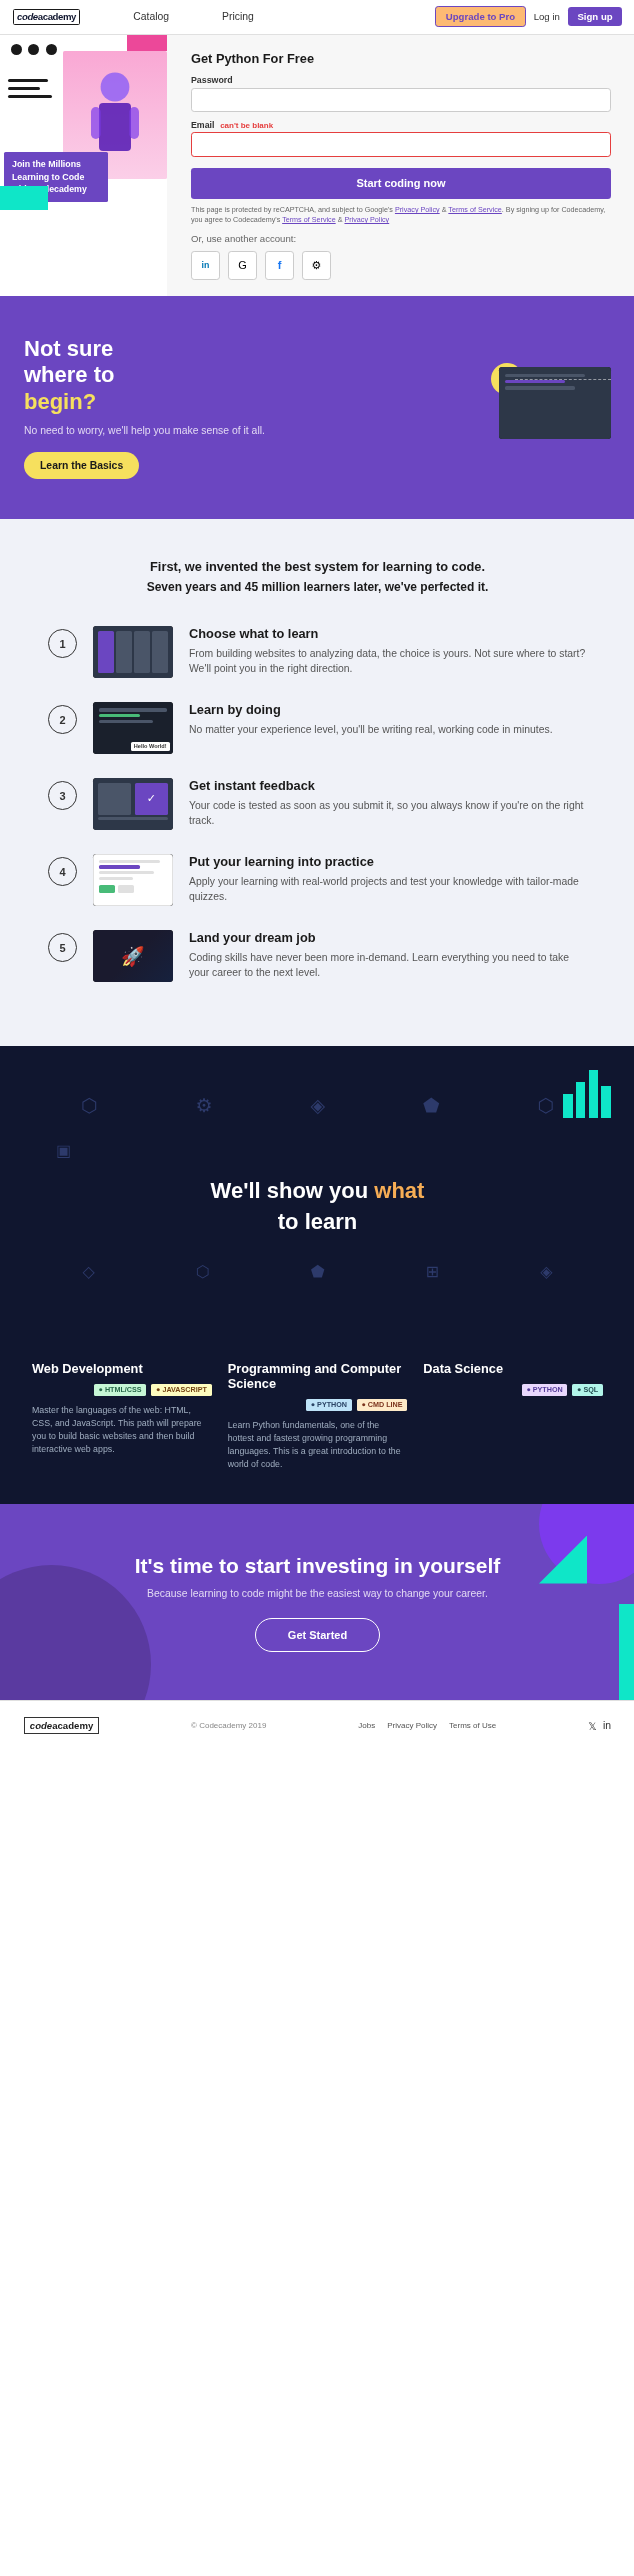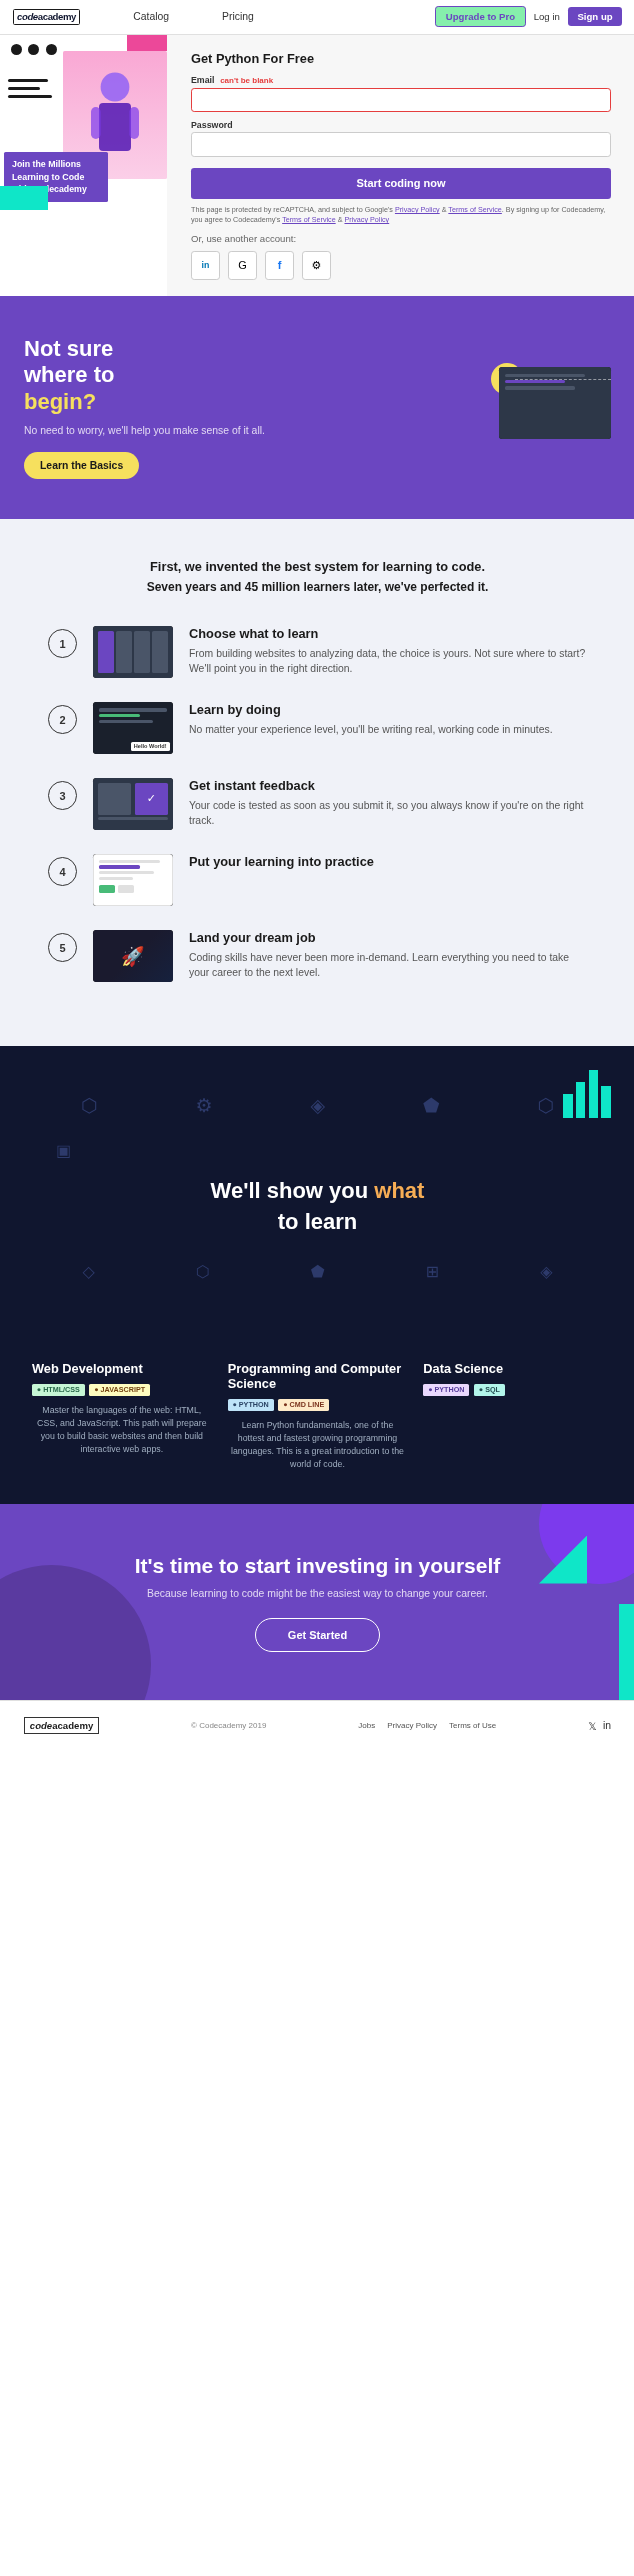--- a/index.html
+++ b/index.html
@@ -9,21 +9,21 @@
     .navbar {
       display: flex; align-items: center; justify-content: space-between;
       padding: 6.4px 12.8px; border-bottom: 0.8px solid #e0e0e0; background: #fff;
       position: relative; z-index: 10;
     }
     .navbar-left { display: flex; align-items: center; gap: 16px; }
     .logo { font-size: 11px; font-weight: 700; color: #1a1a1a; letter-spacing: -0.4px; }
     .logo span { color: #10162f; }
     .nav-link { font-size: 10.4px; color: #333; text-decoration: none; margin-left: 37px; }
     .navbar-right { display: flex; align-items: center; gap: 8px; }
-    .btn-upgrade { background: #86efac; border: 1.2px solid #6b46c1; color: #6b46c1; padding: 4px 9.6px; border-radius: 3.2px; font-size: 9.6px; font-weight: 600; cursor: pointer; }
+    .btn-upgrade { background: #fdba74; border: 1.2px solid #6b46c1; color: #6b46c1; padding: 4px 9.6px; border-radius: 3.2px; font-size: 9.6px; font-weight: 600; cursor: pointer; }
     .btn-login { background: none; border: none; font-size: 9.6px; color: #333; cursor: pointer; }
     .btn-signup { background: #6b46c1; border: none; color: #fff; padding: 4px 9.6px; border-radius: 3.2px; font-size: 9.6px; font-weight: 600; cursor: pointer; }
 
     
     .hero { display: flex; background: #f7f7f7; min-height: 175px; position: relative; overflow: hidden; }
     .hero-left { width: 167px; position: relative; background: #fff; }
     .hero-image-area { width: 167px; height: 175px; position: relative; }
     .hero-dots { display: flex; gap: 6.4px; padding: 9.6px 11px; }
     .dot { width: 11px; height: 11px; border-radius: 50%; }
     .dot-dark { background: #1a1a1a; }
@@ -83,29 +83,29 @@
     .teal-bars { position: absolute; right: 24px; top: 24px; display: flex; gap: 3.2px; align-items: flex-end; }
     .teal-bar { background: #0fe6c8; width: 9.6px; }
     .why-heading { font-size: 22px; font-weight: 700; color: #fff; text-align: center; line-height: 1.4; margin-bottom: 8px; }
     .why-heading .yellow { color: #f6e05e; }
     .why-heading .orange { color: #f6ad55; }
 
     
     .paths { background: #10162f; padding: 32px; display: grid; grid-template-columns: 1fr 1fr 1fr; gap: 16px; }
     .path-card { }
     .path-title { font-size: 12.8px; font-weight: 700; color: #fff; margin-bottom: 8px; }
-    .path-tags { display: flex; gap: 4.8px; margin-bottom: 8px; flex-wrap: wrap; }
+    .path-tags { display: flex; gap: 4.8px; margin-bottom: 8px; flex-wrap: wrap; justify-content: flex-end; }
     .tag { font-size: 7.2px; font-weight: 700; padding: 1.6px 4.8px; border-radius: 1.6px; }
     .tag-green { background: #c6f6d5; color: #276749; }
     .tag-yellow { background: #fefcbf; color: #744210; }
     .tag-blue { background: #bee3f8; color: #2a4365; }
     .tag-orange { background: #feebc8; color: #7b341e; }
     .tag-purple { background: #e9d8fd; color: #553c9a; }
     .tag-teal { background: #b2f5ea; color: #234e52; }
-    .path-desc { font-size: 8.8px; color: #a0aec0; line-height: 1.5; text-align: center; }
+    .path-desc { font-size: 8.8px; color: #a0aec0; line-height: 1.5; }
 
     
     .invest-section { background: #6b46c1; padding: 48px 32px; text-align: center; position: relative; overflow: hidden; }
     .invest-bg-circle { position: absolute; width: 160px; height: 160px; border-radius: 50%; background: rgba(255,255,255,0.05); }
     .invest-bg-circle-1 { bottom: -64px; left: -48px; width: 199px; height: 199px; background: #5a3aa0; }
     .invest-bg-circle-2 { top: -40px; right: -24px; width: 120px; height: 120px; background: #7c3aed; }
     .invest-teal-shape { position: absolute; right: 48px; top: 32px; width: 48px; height: 48px; background: #0fe6c8; clip-path: polygon(100% 0%, 0% 100%, 100% 100%); }
     .invest-heading { font-size: 21px; font-weight: 700; color: #fff; line-height: 1.3; margin-bottom: 9.6px; position: relative; z-index: 2; }
     .invest-sub { font-size: 10.4px; color: #e2d9f3; margin-bottom: 19px; position: relative; z-index: 2; }
     .btn-get-started { background: transparent; border: 1.6px solid #fff; color: #fff; padding: 9.6px 32px; border-radius: 20px; font-size: 11px; font-weight: 700; cursor: pointer; position: relative; z-index: 2; }
@@ -171,29 +171,29 @@
       <div class="hero-banner">Join the Millions Learning to Code with Codecademy</div>
       <div class="hero-teal"></div>
 
       <div style="position:absolute;top:0;right:0;width:40px;height:16px;background:#ec4899;"></div>
     </div>
   </div>
 
   <div class="hero-right">
     <h2 class="signup-title">Get Python For Free</h2>
     <div>
+      <label class="form-label">Password</label>
+      <input type="password" class="form-input" style="">
+    </div>
+    <div>
       <label class="form-label">
         <span>Email</span>
         <span class="form-error">can't be blank</span>
       </label>
       <input type="email" class="form-input" style="border-color: rgb(229, 62, 62);">
-    </div>
-    <div>
-      <label class="form-label">Password</label>
-      <input type="password" class="form-input" style="">
     </div>
     <button class="btn-start">Start coding now</button>
     <p class="recaptcha-text">
       This page is protected by reCAPTCHA, and subject to Google's <a href="#">Privacy Policy</a> &amp; <a href="#">Terms of Service</a>. By signing up for Codecademy, you agree to Codecademy's <a href="#">Terms of Service</a> &amp; <a href="#">Privacy Policy</a>
     </p>
     <p class="or-text">Or, use another account:</p>
     <div class="social-buttons">
       <button class="social-btn">
         <span style="color:#0077b5;font-weight:700;font-size:8.8px;">in</span>
       </button>
@@ -305,20 +305,21 @@
         <div style="height:3.2px;background:#e0e0e0;border-radius:1.6px;width:80%;"></div>
         <div style="height:3.2px;background:#e0e0e0;border-radius:1.6px;width:50%;"></div>
         <div style="display:flex;gap:3.2px;margin-top:3.2px;">
           <div style="width:16px;height:8px;background:#48bb78;border-radius:1.6px;"></div>
           <div style="width:16px;height:8px;background:#e0e0e0;border-radius:1.6px;"></div>
         </div>
       </div>
     </div>
     <div class="step-content">
       <h3>Put your learning into practice</h3>
+      <p>Apply your learning with real-world projects and test your knowledge with tailor-made quizzes.</p>
     </div>
   </div>
 
   <div class="step">
     <div class="step-number">
       <span>5</span>
     </div>
     <div class="step-img">
       <div class="laptop-screen">
         <span class="rocket">🚀</span>

